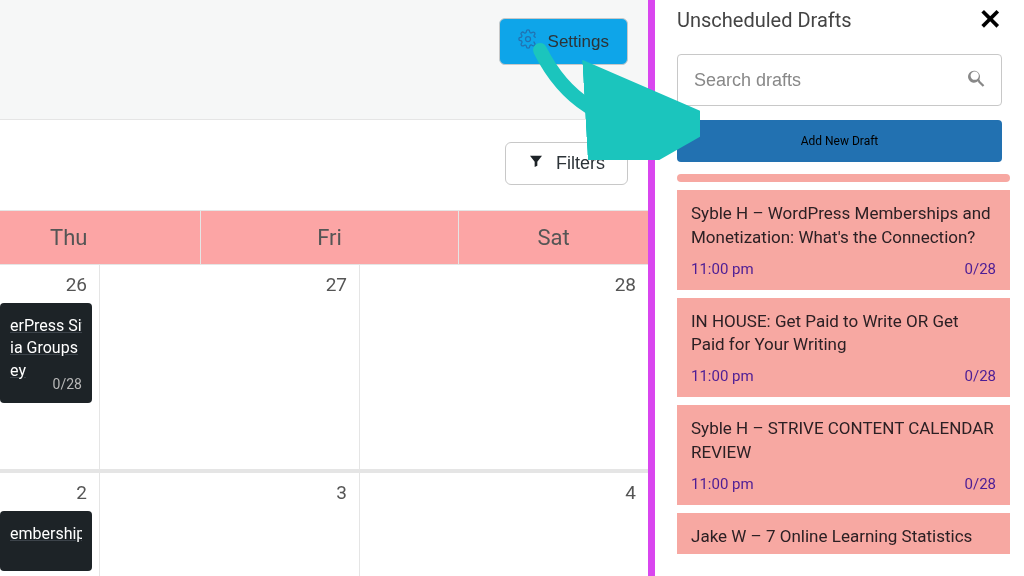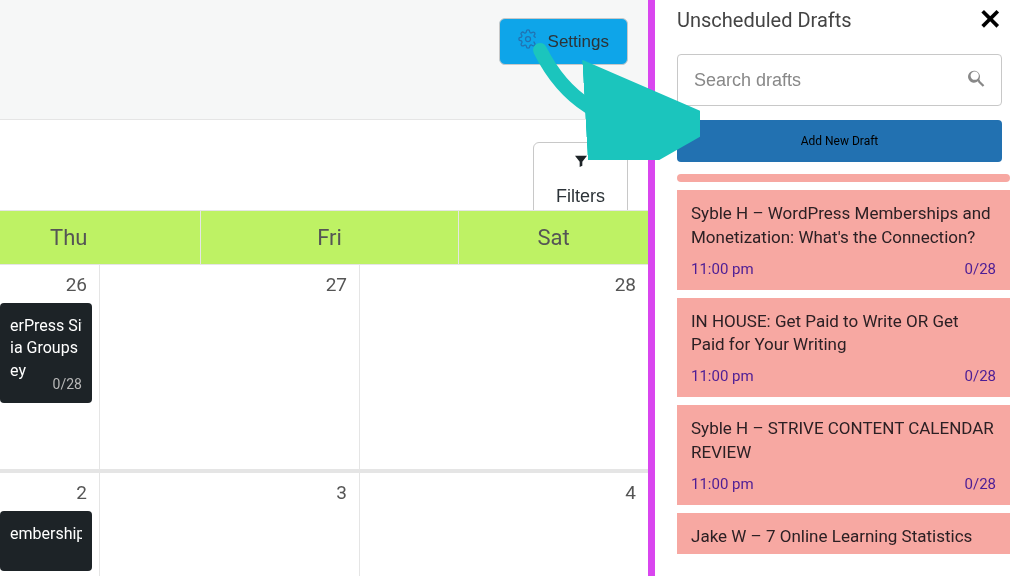--- a/index.html
+++ b/index.html
@@ -66,36 +66,35 @@
       padding: 10px 22px;
       background: #fff;
       border: 1px solid #c8c8c8;
       border-radius: 6px;
       display: flex;
       align-items: center;
       gap: 12px;
       font-size: 18px;
       color: #2c3338;
       cursor: pointer;
-      flex-direction: column;
     }
     .filter-icon svg {
       width: 16px;
       height: 16px;
       fill: #1d2327;
     }
     
     
     .cal-header {
       position: absolute;
       top: 210px;
       left: 0;
       width: 648px;
       height: 55px;
-      background: #bef264;
+      background: #fca5a5;
       border-top: 1px solid #e5e5e5;
       border-bottom: 1px solid #e5e5e5;
       display: flex;
     }
     .cal-header-cell {
       text-align: center;
       font-size: 22px;
       color: #555;
       padding-top: 14px;
     }
@@ -114,21 +113,21 @@
     .cal-row {
       display: flex;
       height: 205px;
       border-bottom: 1px solid #e5e5e5;
     }
     .cal-cell {
       border-right: 1px solid #e5e5e5;
       position: relative;
       padding: 6px 10px;
     }
-    .cal-cell.c1 { width: 100px; }
+    .cal-cell.c1 { width: 100px; text-decoration: underline; }
     .cal-cell.c2 { width: 260px; }
     .cal-cell.c3 { width: 288px; border-right: none;}
     .cal-date {
       position: absolute;
       top: 8px;
       right: 12px;
       font-size: 19px;
       color: #555;
     }
     

